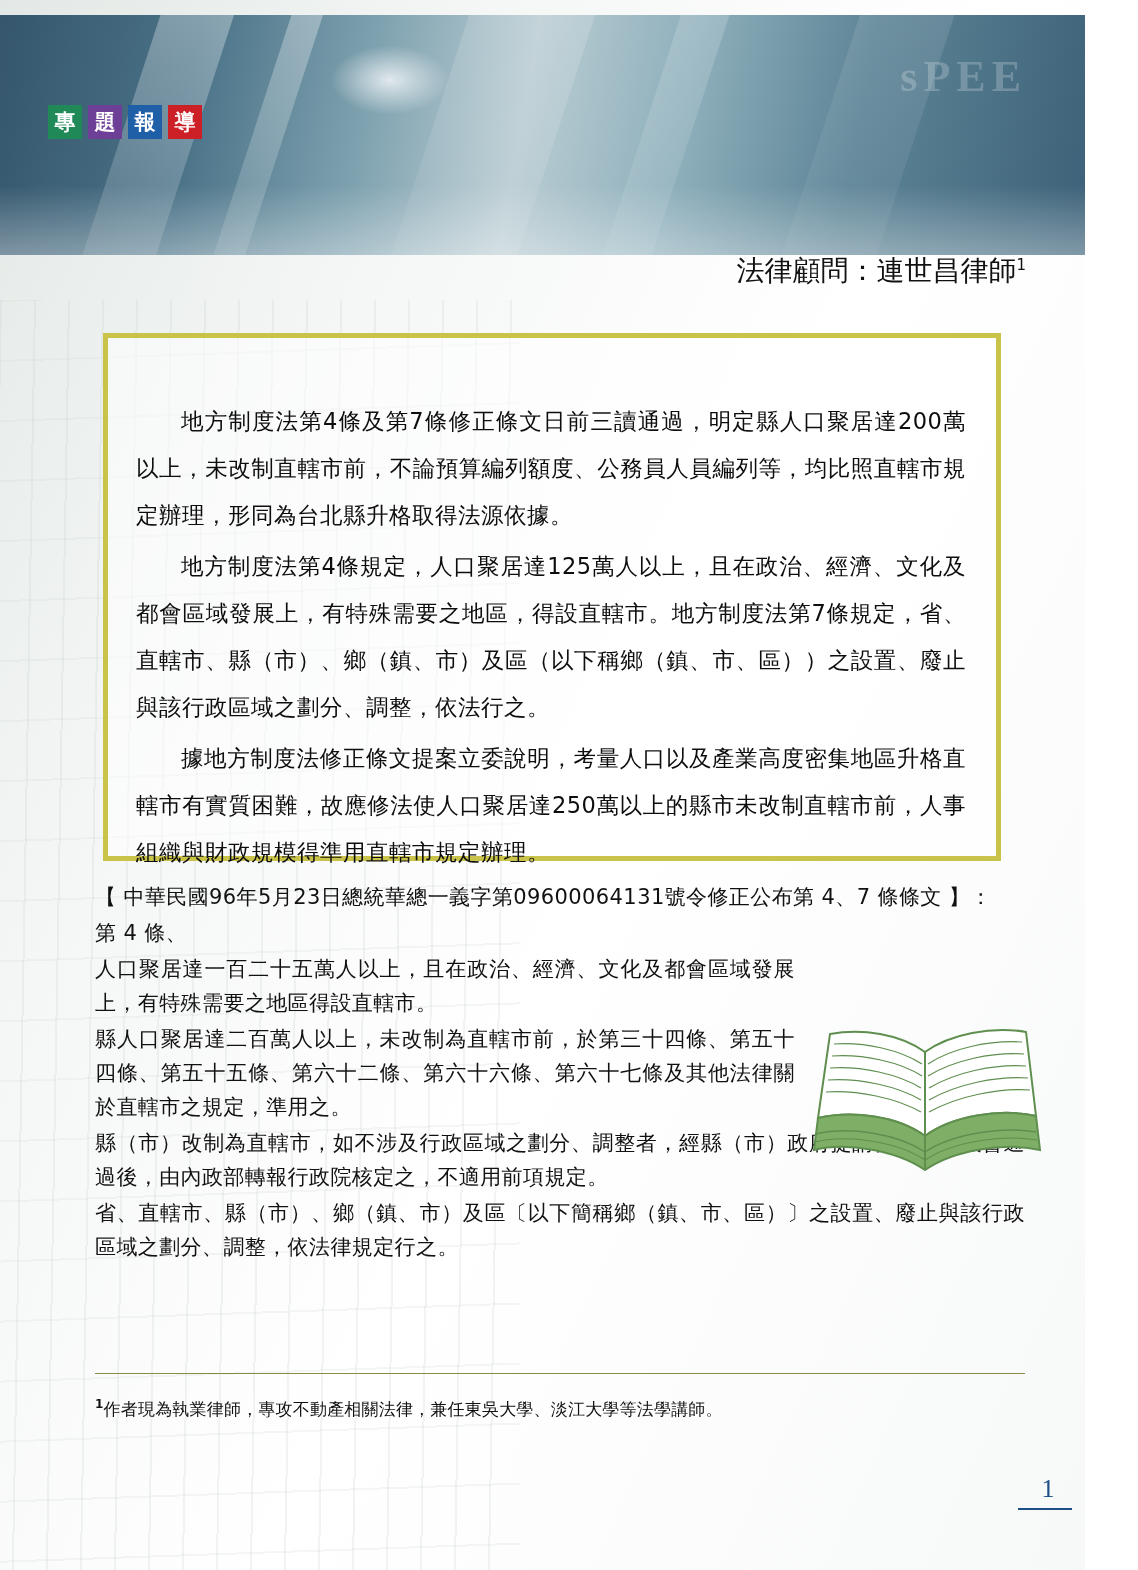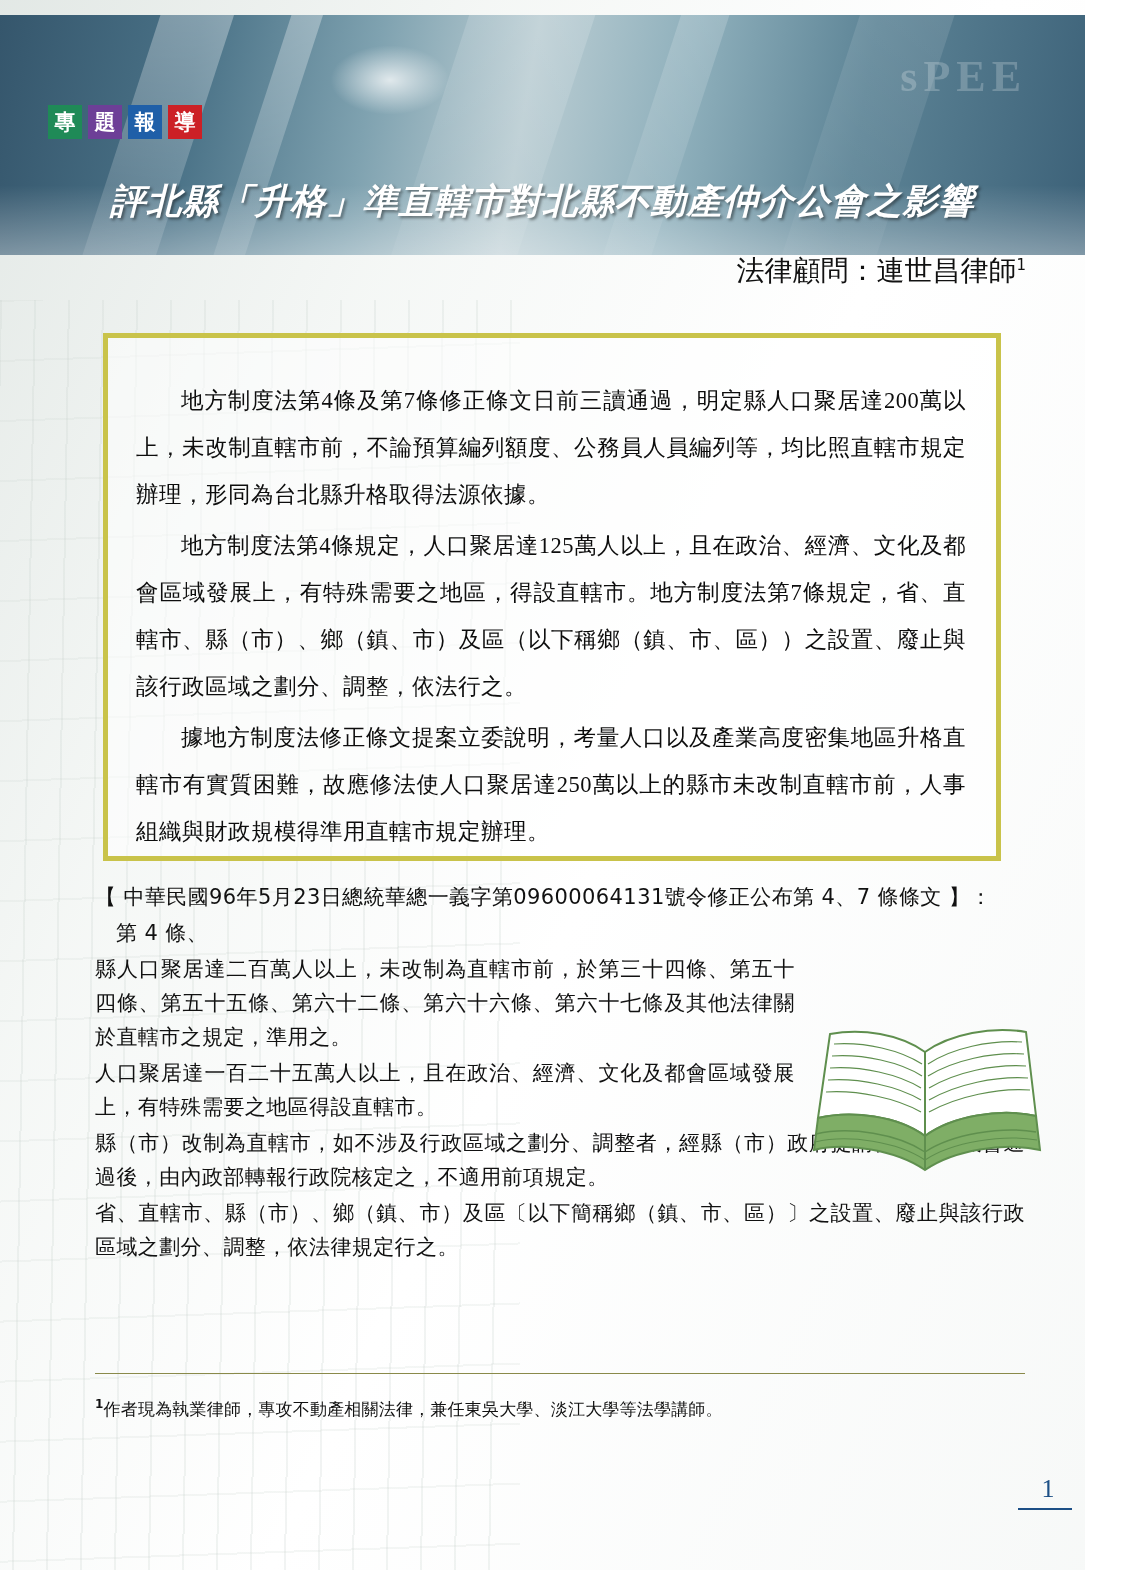--- a/index.html
+++ b/index.html
@@ -144,22 +144,21 @@
 
   
   .quotebox {
     position: absolute;
     left: 103px; top: 333px;
     width: 898px;
     height: 528px;
     border: 5px solid #c9c34a;
     background: rgba(255,255,255,0.55);
     box-sizing: border-box;
-    padding: 39px 30px 0 28px;
-    font-family: Liberation Serif, serif;
+    padding: 60px 30px 0 28px;
   }
   .quotebox p {
     margin: 0 0 4px 0;
     font-size: 22.5px;
     line-height: 47px;
     color: #0d0d0d;
     text-indent: 2em;
     text-align: justify;
     letter-spacing: .5px;
   }
@@ -170,21 +169,21 @@
     left: 95px; top: 880px;
     width: 930px;
     font-size: 21px;
     line-height: 34px;
     color: #111111;
     letter-spacing: .4px;
   }
   .lawblock .ln { margin: 0 0 2px 0; text-align: justify; }
   .lawblock .ln.hang { padding-left: 1.35em; text-indent: -1.35em; }
   .lawblock .ln.narrow { width: 700px; }
-  .lawblock .art { margin-top: 2px; margin-left: 21px; }
+  .lawblock .art { margin-top: 2px; }
 
   
   .book {
     position: absolute;
     left: 800px; top: 1000px;
     width: 250px; height: 200px;
   }
 
   
   .footnotes {
@@ -245,37 +244,36 @@
     <div class="shade-bottom"></div>
   </div>
 
   <div class="sectiontag">
     <span class="sq" style="background:#1f8a57">專</span>
     <span class="sq" style="background:#6d3f97">題</span>
     <span class="sq" style="background:#1f5fa8">報</span>
     <span class="sq" style="background:#cc2026">導</span>
   </div>
 
-  <div class="doc-title">評北縣「升格」準直轄市對北縣不動產仲介公會之影響</div>
 
   <div class="byline">
     <span>法律顧問：連世昌律師</span><span class="fn">1</span>
   </div>
 
   <div class="quotebox">
     <p><span>地方制度法第4條及第7條修正條文日前三讀通過，明定縣人口聚居達200萬以上，未改制直轄市前，不論預算編列額度、公務員人員編列等，均比照直轄市規定辦理，形同為台北縣升格取得法源依據。</span></p>
     <p><span>地方制度法第4條規定，人口聚居達125萬人以上，且在政治、經濟、文化及都會區域發展上，有特殊需要之地區，得設直轄市。地方制度法第7條規定，省、直轄市、縣（市）、鄉（鎮、市）及區（以下稱鄉（鎮、市、區））之設置、廢止與該行政區域之劃分、調整，依法行之。</span></p>
     <p><span>據地方制度法修正條文提案立委說明，考量人口以及產業高度密集地區升格直轄市有實質困難，故應修法使人口聚居達250萬以上的縣市未改制直轄市前，人事組織與財政規模得準用直轄市規定辦理。</span></p>
   </div>
 
   <div class="lawblock">
     <p class="ln hang">【 中華民國96年5月23日總統華總一義字第09600064131號令修正公布第 4、7 條條文 】：</p>
     <p class="ln art">第 4 條、</p>
+    <p class="ln narrow">人口聚居達一百二十五萬人以上，且在政治、經濟、文化及都會區域發展上，有特殊需要之地區得設直轄市。</p>
     <p class="ln narrow">縣人口聚居達二百萬人以上，未改制為直轄市前，於第三十四條、第五十四條、第五十五條、第六十二條、第六十六條、第六十七條及其他法律關於直轄市之規定，準用之。</p>
-    <p class="ln narrow">人口聚居達一百二十五萬人以上，且在政治、經濟、文化及都會區域發展上，有特殊需要之地區得設直轄市。</p>
     <p class="ln">縣（市）改制為直轄市，如不涉及行政區域之劃分、調整者，經縣（市）政府提請縣（市）議會通過後，由內政部轉報行政院核定之，不適用前項規定。</p>
     <p class="ln">省、直轄市、縣（市）、鄉（鎮、市）及區〔以下簡稱鄉（鎮、市、區）〕之設置、廢止與該行政區域之劃分、調整，依法律規定行之。</p>
   </div>
 
   <div class="book">
     <svg width="250" height="200" viewBox="0 0 250 200" xmlns="http://www.w3.org/2000/svg">
       <g stroke="#5f8f4e" fill="none" stroke-width="2">
 
         <path d="M125 52 C 100 34, 62 28, 30 34 L 18 118 C 52 110, 98 116, 125 136 Z" fill="#ffffff"></path>
 

